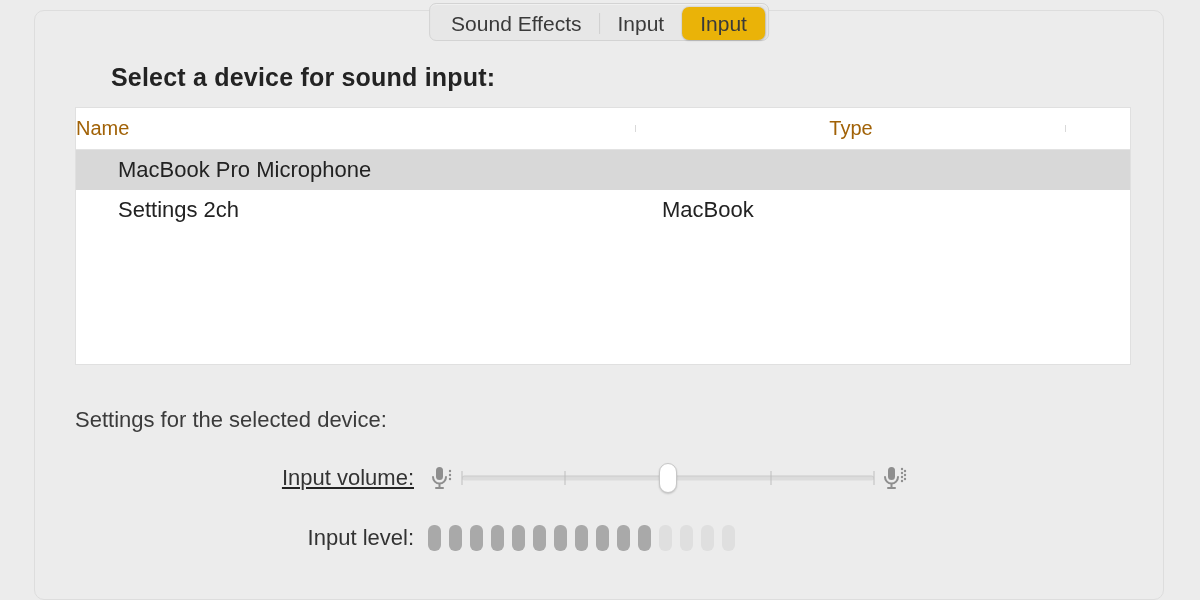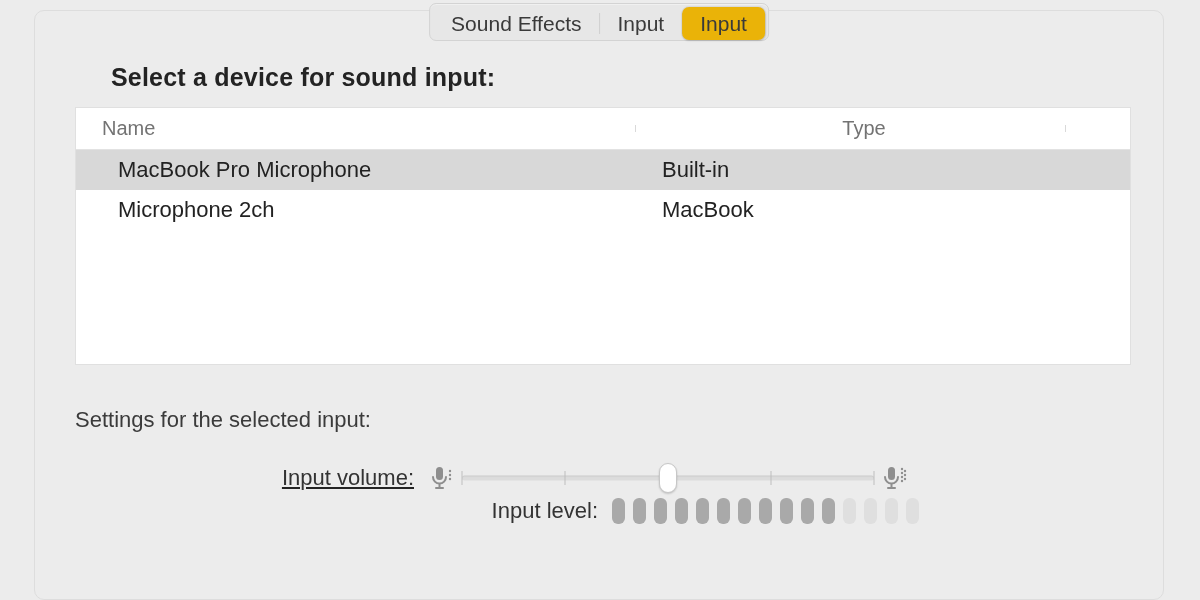--- a/index.html
+++ b/index.html
@@ -76,22 +76,21 @@
   }
   .thead {
     display: flex;
     height: 42px;
     align-items: center;
     border-bottom: 1px solid #e2e2e2;
     user-select: none;
   }
   .th {
     font-size: 20px;
-    color: #737373;
-    padding-left: 26px;
+    color: #a16207;
     position: relative;
   }
   .th.name { flex: 0 0 560px; }
   .th.type { flex: 0 0 430px; text-align: center; }
   .th::after {
     content: "";
     position: absolute;
     right: 0; top: 8px; bottom: 8px;
     width: 1px;
     background: #d9d9d9;
@@ -111,21 +110,21 @@
   .trow .td.type { flex: 1; }
   .trow.selected { background: #d8d8d8; }
   
   .row {
     position: absolute;
     left: 100px; right: 60px;
     display: flex;
     align-items: center;
   }
   .row.volume { top: 450px; text-decoration: underline; }
-  .row.level  { top: 487px; justify-content: center; }
+  .row.level  { top: 514px; }
   .row .label {
     width: 285px;
     text-align: right;
     font-size: 22px;
     color: #333;
     padding-right: 6px;
   }
   
   .slider {
     position: relative;
@@ -198,30 +197,29 @@
 
   <div class="tablewrap">
     <div class="thead">
       <div class="th name">Name</div>
       <div class="th type">Type</div>
       <div class="th spacer last"></div>
     </div>
     <div id="tbody">
         <div class="trow selected">
           <div class="td name">MacBook Pro Microphone</div>
-          <div class="td type">Built-in</div>
         </div>
         <div class="trow">
-          <div class="td name">Microphone 2ch</div>
+          <div class="td name">Settings 2ch</div>
           <div class="td type">MacBook</div>
         </div>
       </div>
   </div>
 
-  <div class="subheading">Settings for the selected input:</div>
+  <div class="subheading">Settings for the selected device:</div>
 
   <div class="row volume">
     <div class="label">Input volume:</div>
     <div class="slider" id="slider">
       <span class="mic left">
         <svg width="28" height="28" viewBox="0 0 28 28" fill="none">
           <rect x="8" y="3" width="7" height="13" rx="3.5" fill="#8e8e8e"></rect>
           <path d="M5 13a6.5 6.5 0 0 0 13 0" stroke="#8e8e8e" stroke-width="2" fill="none" stroke-linecap="round"></path>
           <line x1="11.5" y1="19" x2="11.5" y2="24" stroke="#8e8e8e" stroke-width="2"></line>
           <line x1="8" y1="24" x2="15" y2="24" stroke="#8e8e8e" stroke-width="2" stroke-linecap="round"></line>

